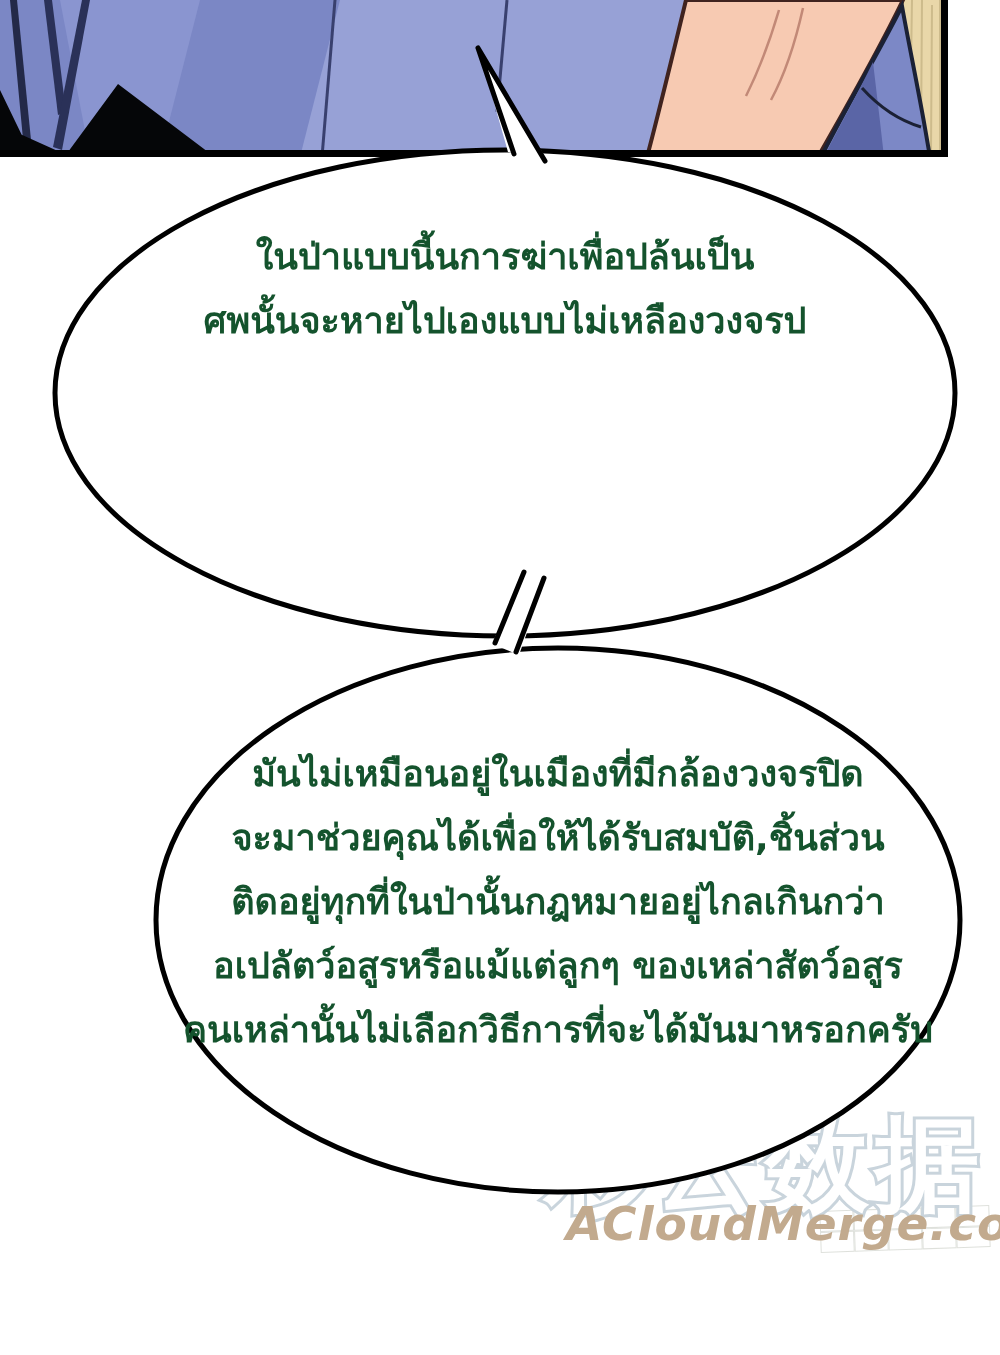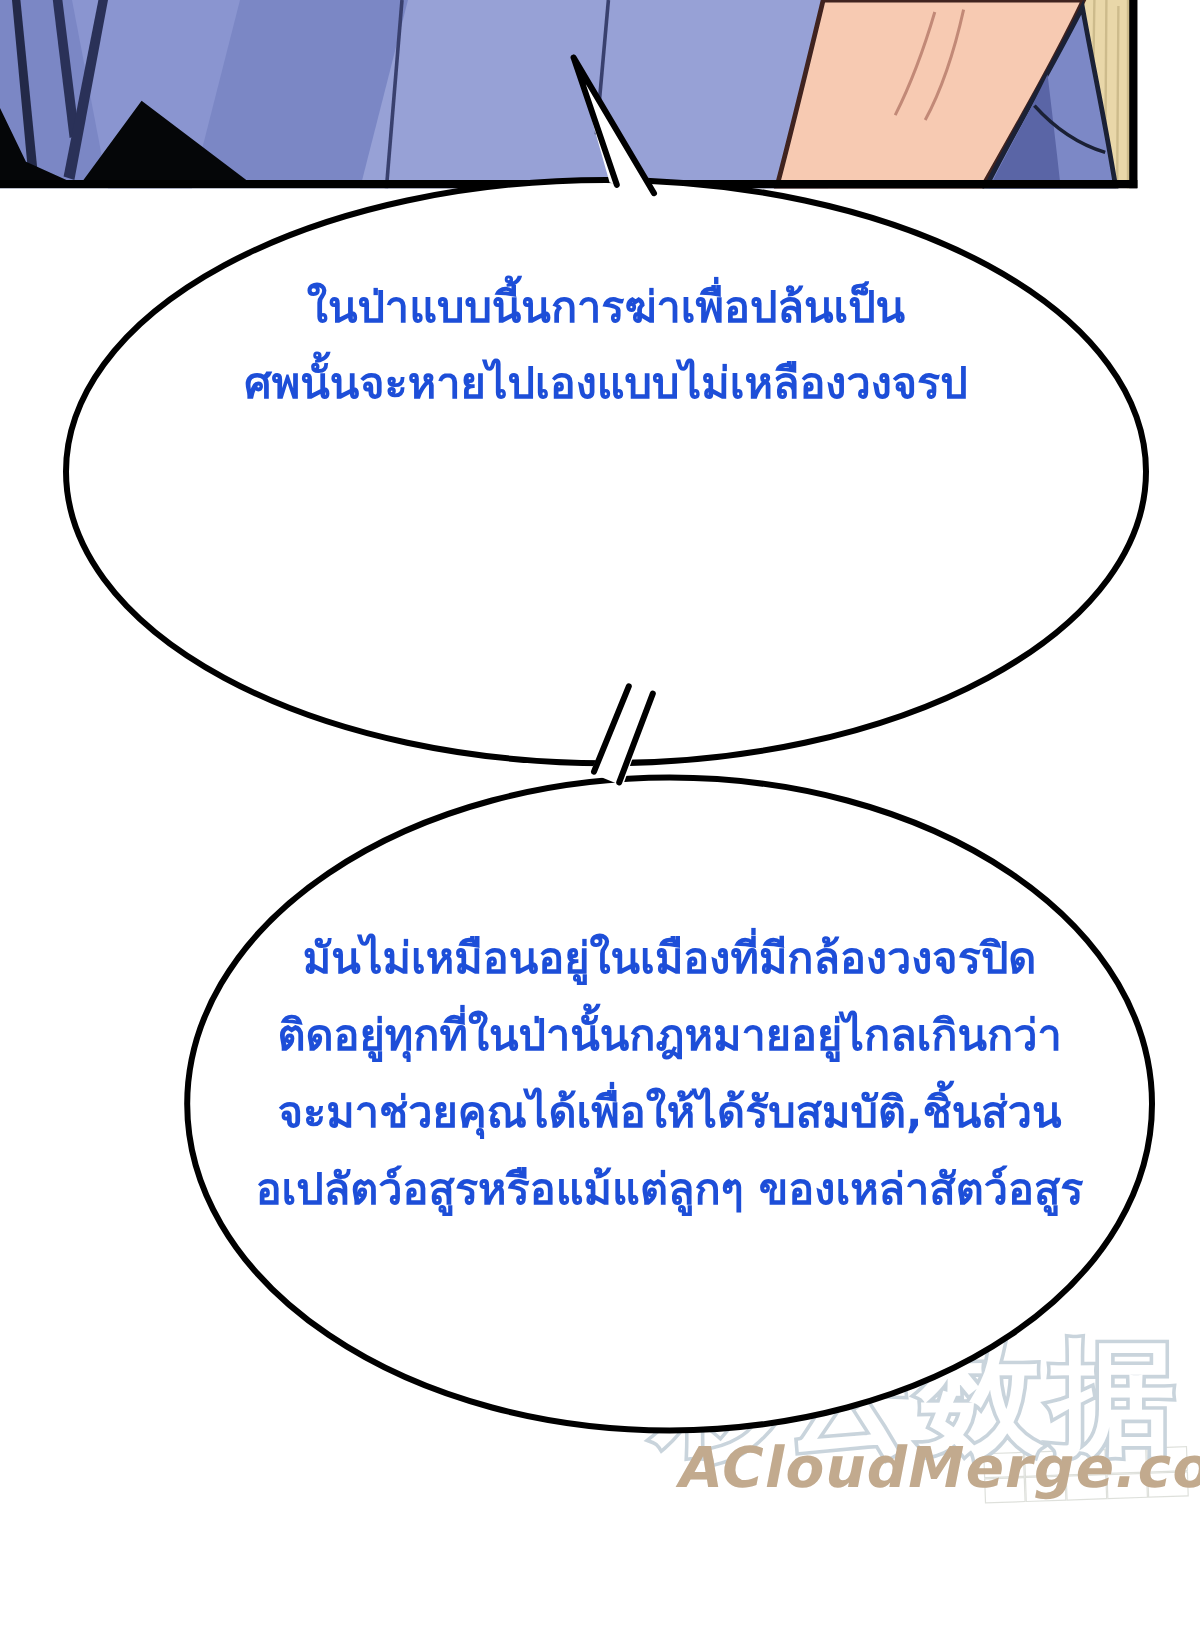--- a/index.html
+++ b/index.html
@@ -1,24 +1,24 @@
 <!DOCTYPE html>
 <html><head>
 <meta charset="utf-8">
 <style>
   html,body{margin:0;padding:0;background:#fff;}
   .page{position:relative;width:1000px;height:1355px;background:#ffffff;overflow:hidden;
         font-family:"DejaVu Sans","Liberation Sans",sans-serif;}
   .panel-svg{position:absolute;left:0;top:0;}
   .bubble-svg{position:absolute;left:0;top:0;z-index:3;}
   .bubble-text{position:absolute;z-index:4;display:flex;flex-direction:column;align-items:center;
-               text-align:center;color:#1d4ed8;font-weight:700;font-size:36px;}
+               text-align:center;color:#14532d;font-weight:700;font-size:36px;}
   .bubble-text .line{line-height:64px;white-space:nowrap;}
   .bubble1-text{left:65px;top:225px;width:880px;}
-  .bubble2-text{left:138px;top:768px;width:840px;}
+  .bubble2-text{left:138px;top:742px;width:840px;}
   .watermark-cjk-svg{position:absolute;left:0;top:0;z-index:2;}
   .wm-cjk{font-family:"DejaVu Sans",sans-serif;font-weight:bold;font-size:104px;
           fill:#ffffff;stroke:#c9d4dc;stroke-width:6px;paint-order:stroke;letter-spacing:6px;}
   .stamp-grid{position:absolute;left:820px;top:1208px;z-index:1;display:grid;
               grid-template-columns:repeat(5,34px);grid-template-rows:repeat(2,21px);
               transform:rotate(-2deg);opacity:.55;}
   .stamp-cell{border:1px solid #c4c8bf;}
   .watermark-site{position:absolute;left:566px;top:1196px;width:434px;z-index:2;
                   color:#c2aa8e;font-weight:bold;font-style:italic;font-size:47px;
                   letter-spacing:1px;white-space:nowrap;}
@@ -77,18 +77,19 @@
     <path d="M524,572 L495,643 M544,578 L516,652" stroke="#000" stroke-width="5" stroke-linecap="round" fill="none"></path>
   </svg>
 
   <div class="bubble-text bubble1-text">
     <div class="line">ในป่าแบบนี้นการฆ่าเพื่อปล้นเป็น</div>
     <div class="line">ศพนั้นจะหายไปเองแบบไม่เหลืองวงจรป</div>
   </div>
 
   <div class="bubble-text bubble2-text">
     <div class="line">มันไม่เหมือนอยู่ในเมืองที่มีกล้องวงจรปิด</div>
+    <div class="line">จะมาช่วยคุณได้เพื่อให้ได้รับสมบัติ,ชิ้นส่วน</div>
     <div class="line">ติดอยู่ทุกที่ในป่านั้นกฎหมายอยู่ไกลเกินกว่า</div>
-    <div class="line">จะมาช่วยคุณได้เพื่อให้ได้รับสมบัติ,ชิ้นส่วน</div>
     <div class="line">อเปลัตว์อสูรหรือแม้แต่ลูกๆ ของเหล่าสัตว์อสูร</div>
+    <div class="line">คนเหล่านั้นไม่เลือกวิธีการที่จะได้มันมาหรอกครับ</div>
   </div>
 
 </div>
 
 </body></html>

